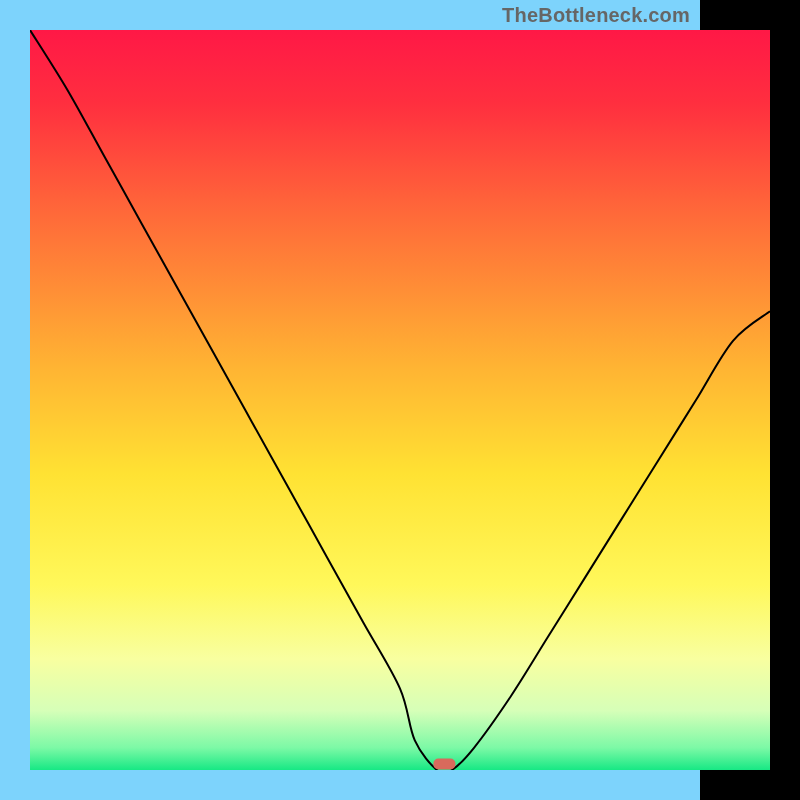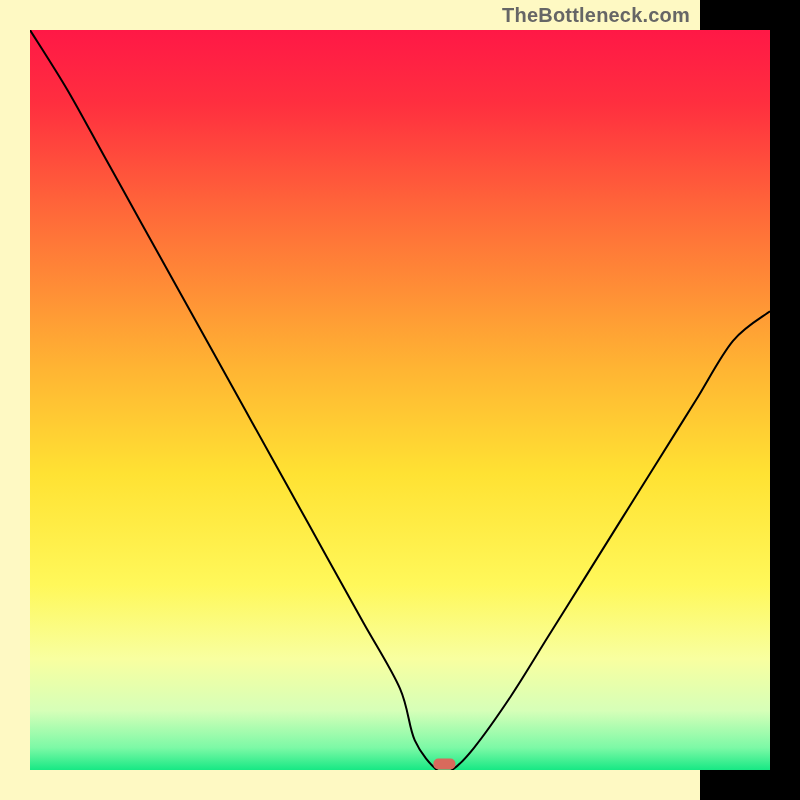--- a/index.html
+++ b/index.html
@@ -8,21 +8,21 @@
     width: 800px;
     height: 800px;
     background: #000;
     overflow: hidden;
     font-family: Arial, Helvetica, sans-serif;
   }
   .frame {
     position: relative;
     width: 700px;
     height: 800px;
-    background: #fef9c3;
+    background: #7dd3fc;
   }
   .watermark {
     position: absolute;
     top: 4px;
     right: 10px;
     z-index: 10;
     color: #666;
     font-size: 20px;
     font-weight: 600;
     letter-spacing: 0.2px;

